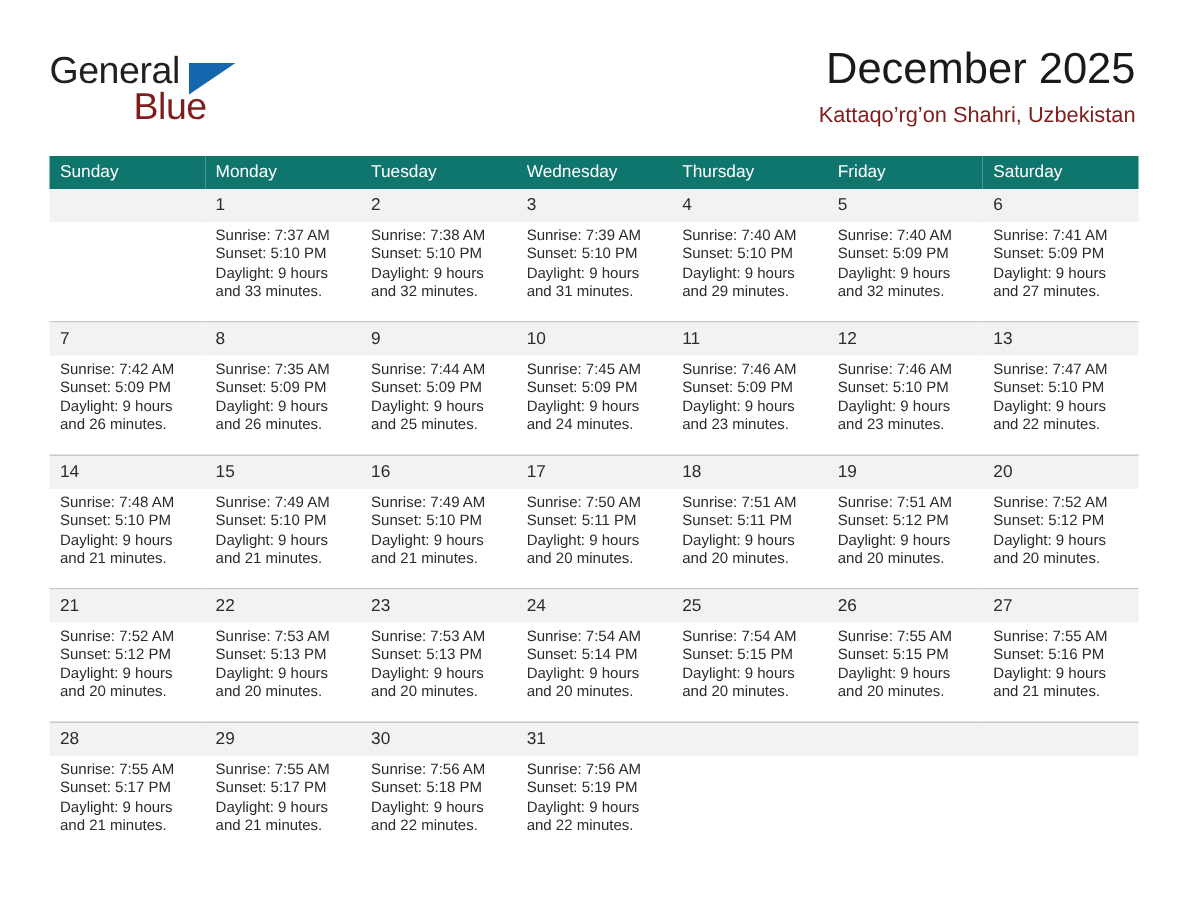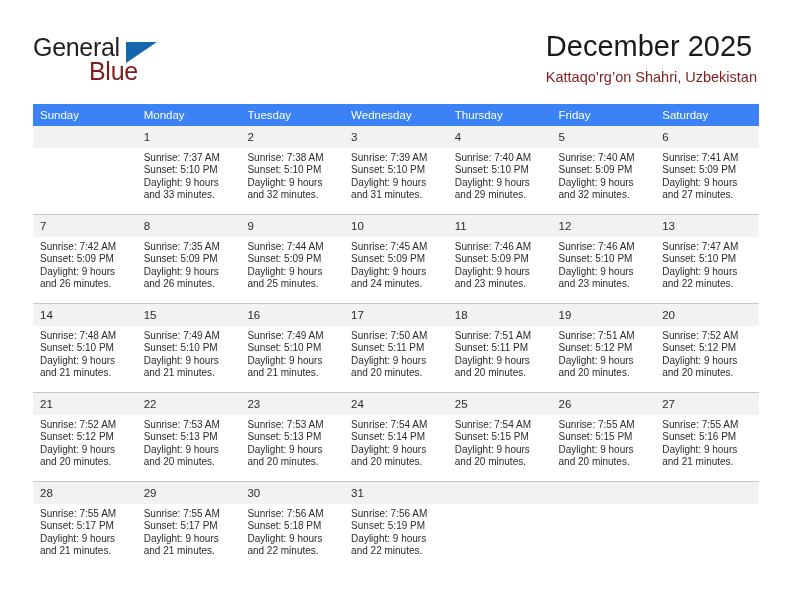--- a/index.html
+++ b/index.html
@@ -63,21 +63,21 @@
     width: 0;
     height: 0;
     border-left: 31px solid #1567ad;
     border-bottom: 21px solid transparent;
   }
 
   .title-block {
     position: absolute;
     right: 35px;
     top: 28px;
-    text-align: left;
+    text-align: right;
   }
   .month-title {
     font-size: 29px;
     font-weight: normal;
     color: #1a1a1a;
     line-height: 36px;
     letter-spacing: 0px;
     white-space: nowrap;
   }
   .location-sub {
@@ -91,21 +91,21 @@
   
   .calendar {
     position: absolute;
     left: 33px;
     top: 104px;
     width: 726px;
     border-collapse: collapse;
     table-layout: fixed;
   }
   .calendar th {
-    background: #3b82f6;
+    background: #0f766e;
     color: #ffffff;
     font-size: 11.5px;
     font-weight: normal;
     text-align: left;
     padding: 5px 0 5px 7px;
     height: 11px;
     vertical-align: middle;
     border: none;
   }
   .calendar td {

